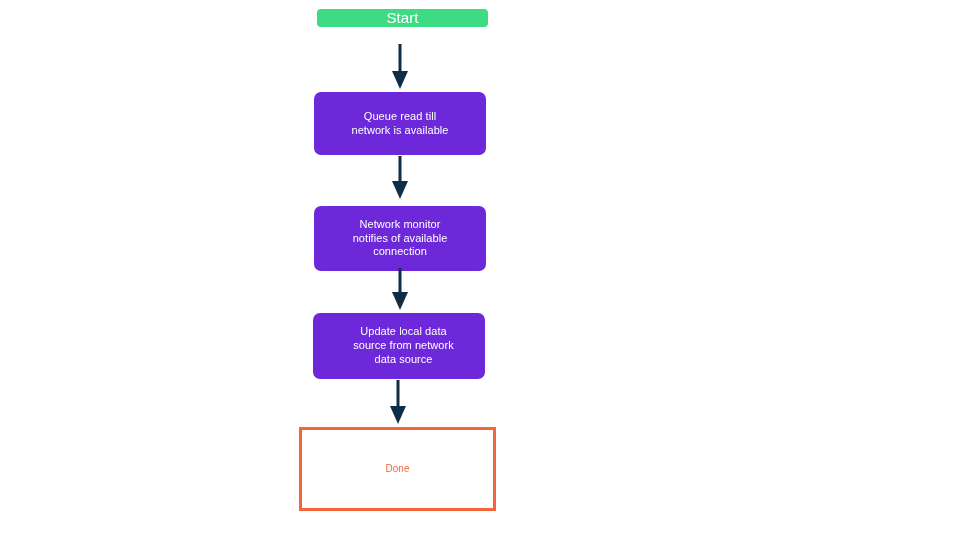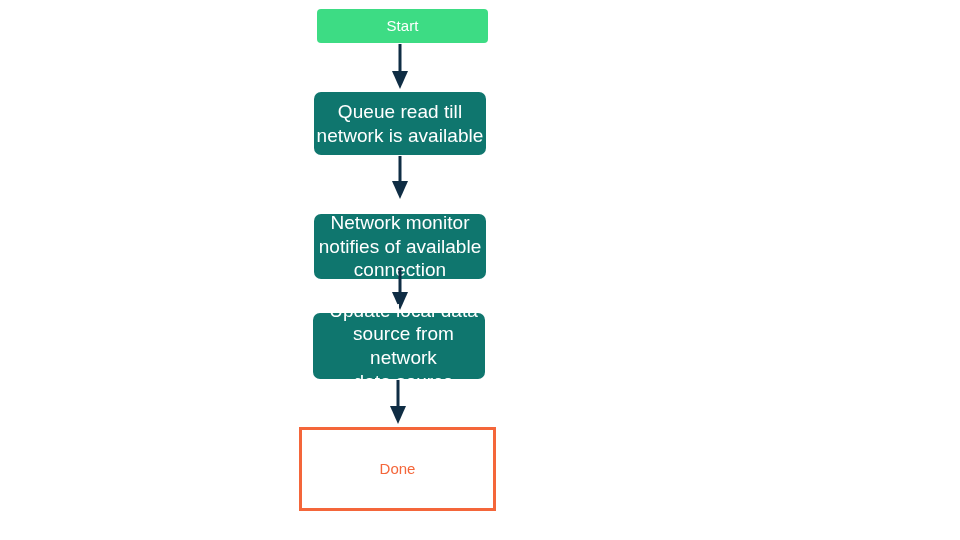--- a/index.html
+++ b/index.html
@@ -29,52 +29,52 @@
     text-align: center;
     line-height: 1.25;
     white-space: pre-line;
   }
 
   
   .node--start {
     left: 317px;
     top: 9px;
     width: 171px;
-    height: 34px;
+    height: 18px;
     background: #3DDC84;
     border-radius: 4px;
     color: #ffffff;
     font-size: 15px;
     letter-spacing: 0.1px;
   }
 
   
   .node--process {
-    background: #0f766e;
+    background: #6d28d9;
     border-radius: 7px;
     color: #ffffff;
-    font-size: 19px;
+    font-size: 11px;
     letter-spacing: 0.05px;
     align-items: center;
   }
   .node--p1 { left: 314px; top: 92px;  width: 172px; height: 63px; }
-  .node--p2 { left: 314px; top: 214px; width: 172px; height: 65px; }
+  .node--p2 { left: 314px; top: 206px; width: 172px; height: 65px; }
   .node--p3 { left: 313px; top: 313px; width: 172px; height: 66px; padding-left: 9px; }
 
   
   .node--done {
     left: 299px;
     top: 427px;
     width: 197px;
     height: 84px;
     background: #ffffff;
     border: 3px solid #F4663A;
     border-radius: 0;
     color: #F4663A;
-    font-size: 15px;
+    font-size: 10px;
   }
 
   
   .arrow {
     position: absolute;
     width: 22px;
     pointer-events: none;
   }
   .arrow svg { display: block; }
   .arrow--a1 { left: 389px; top: 44px;  height: 47px; }

